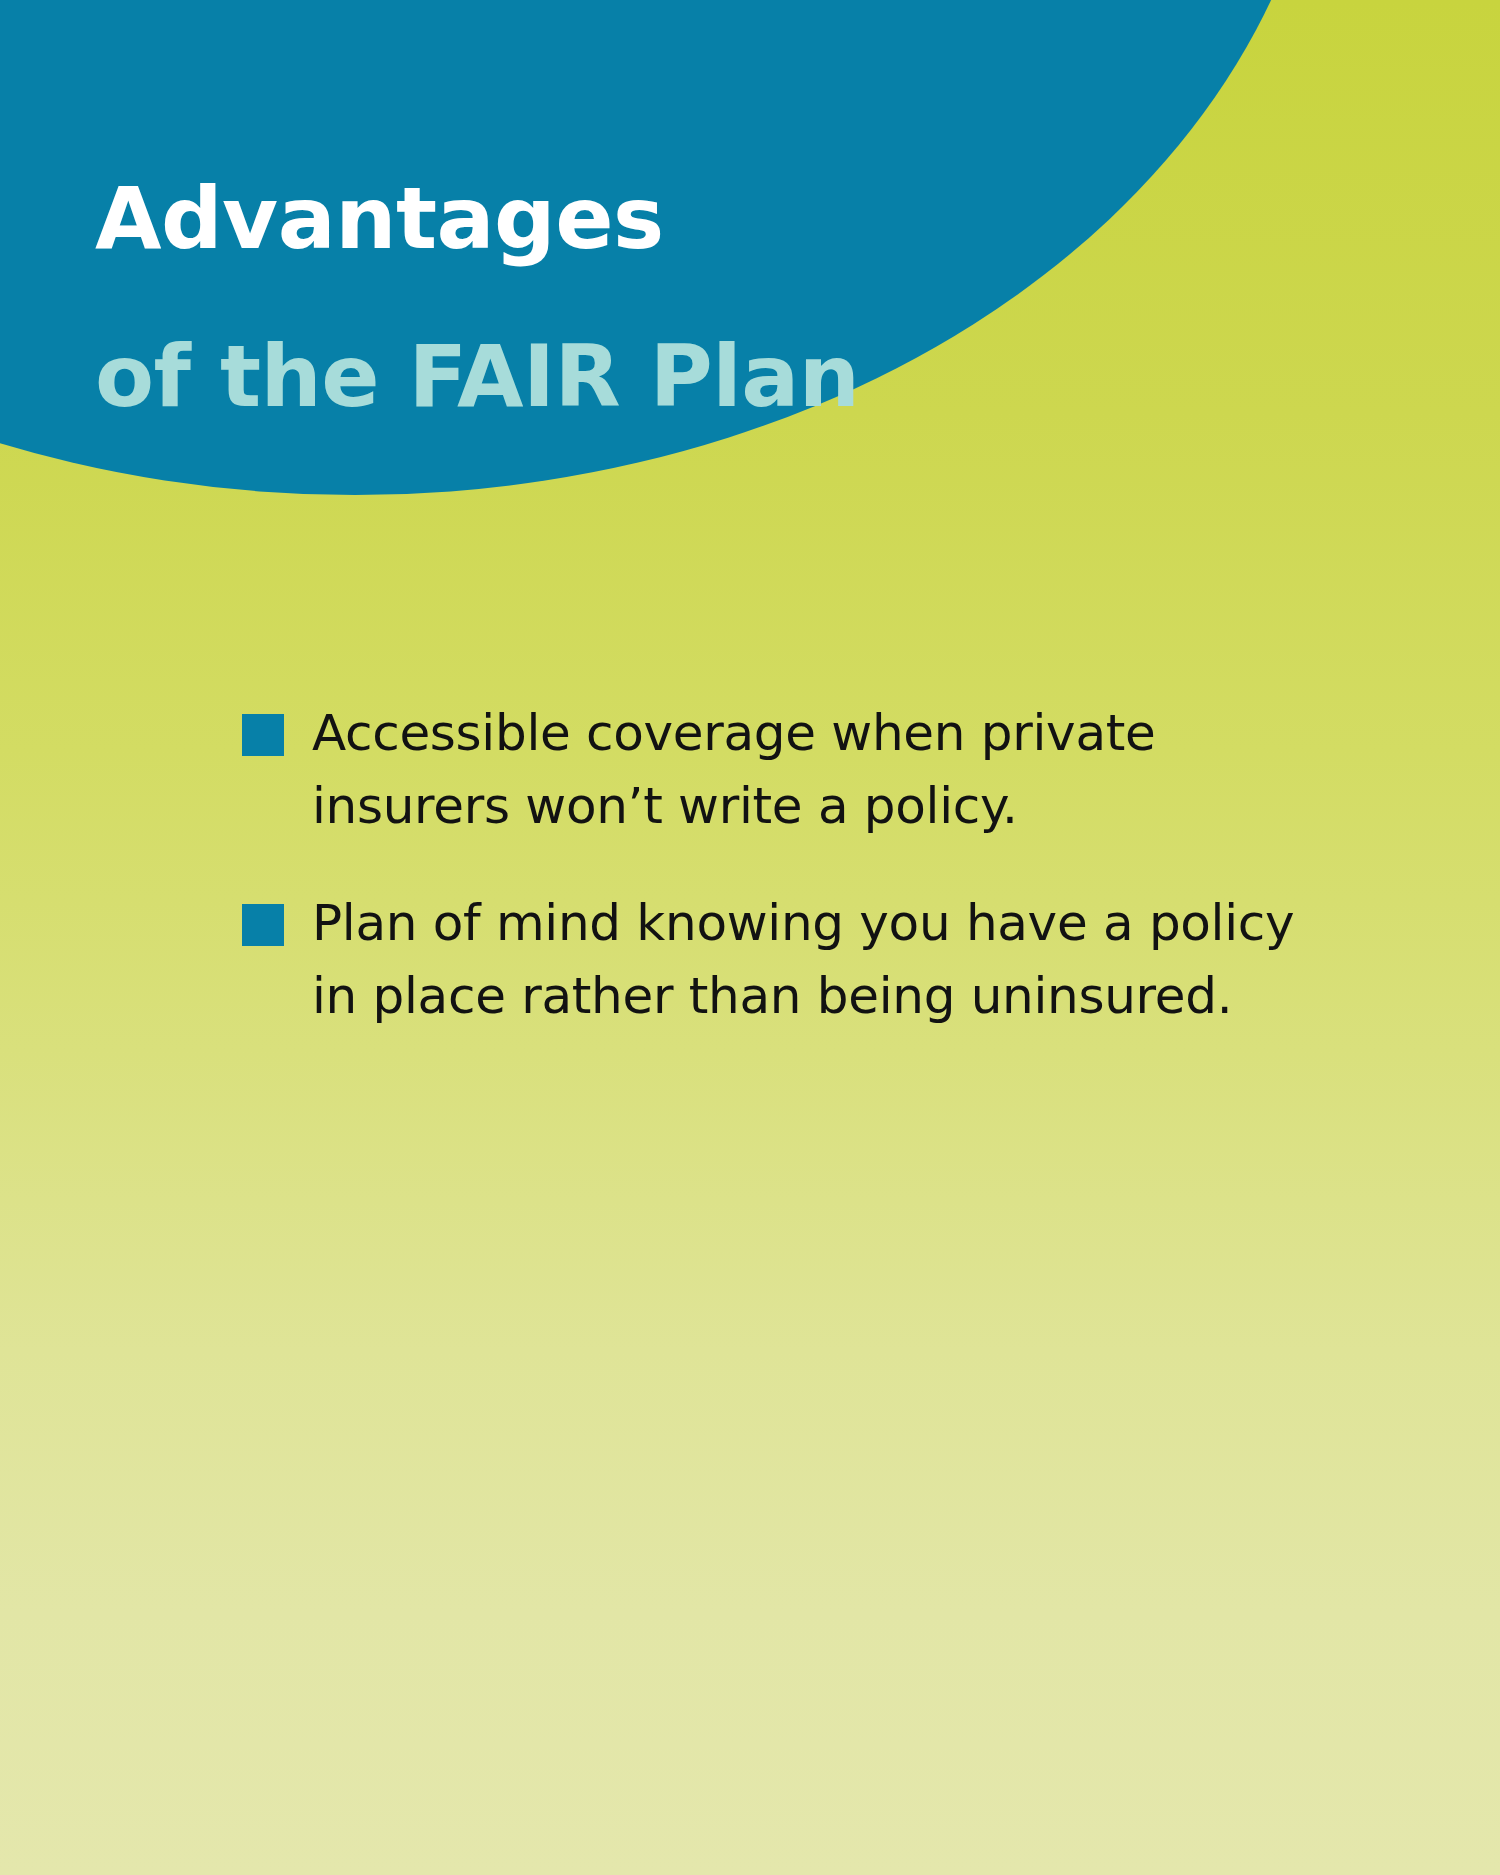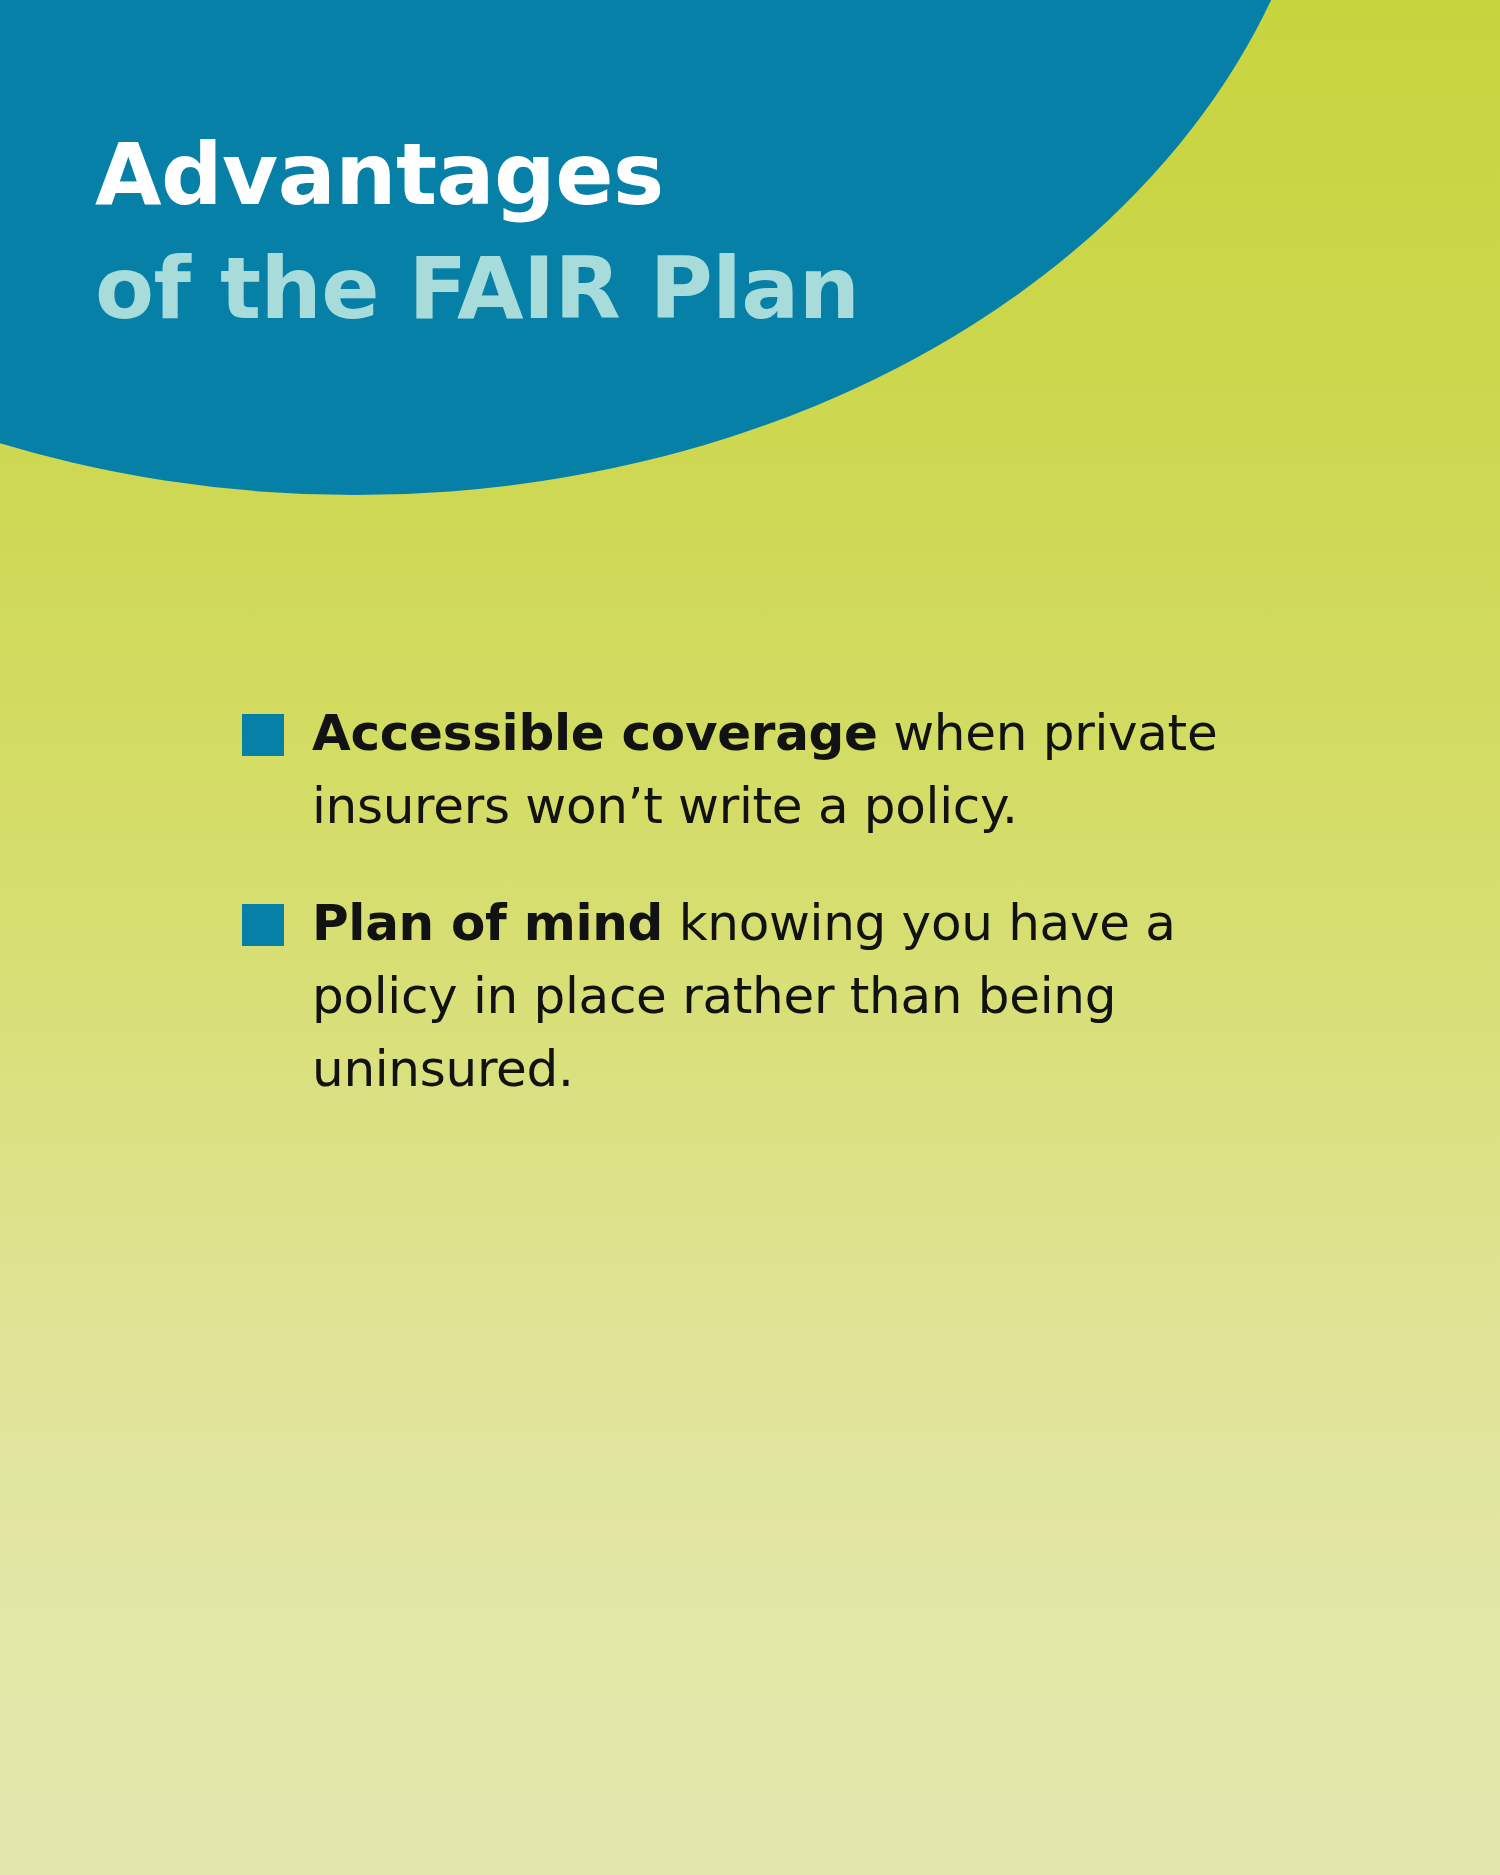--- a/index.html
+++ b/index.html
@@ -49,20 +49,21 @@
     top:118px;
     z-index:3;
   }
   .title-line{
     font-family:"DejaVu Sans", sans-serif;
     font-weight:700;
     font-size:86px;
     line-height:1.32;
     letter-spacing:-0.5px;
     white-space:nowrap;
+    margin-top:44px;
   }
   .title-line-1{ color:#ffffff; }
   .title-line-2{ color:#a7dcda;text-align:right; }
   .title-line-2 .strong{ font-weight:700; }
 
   
   .bullet-list{
     position:absolute;
     left:242px;
     top:697px;
@@ -82,21 +83,21 @@
     margin-right:28px;
   }
   .bullet-text{
     font-family:"DejaVu Sans", sans-serif;
     font-size:50px;
     line-height:1.46;
     color:#121212;
     font-weight:400;
     letter-spacing:-0.3px;
   }
-  .bullet-text .b{ font-weight:700; }
+  .bullet-text .b{ font-weight:400; }
 </style>
 </head>
 <body>
 
 <div class="bg-gradient"></div>
 <div class="teal-shape"></div>
 
 <div class="header">
   <div class="title-line title-line-1">Advantages</div>
   <div class="title-line title-line-2">

